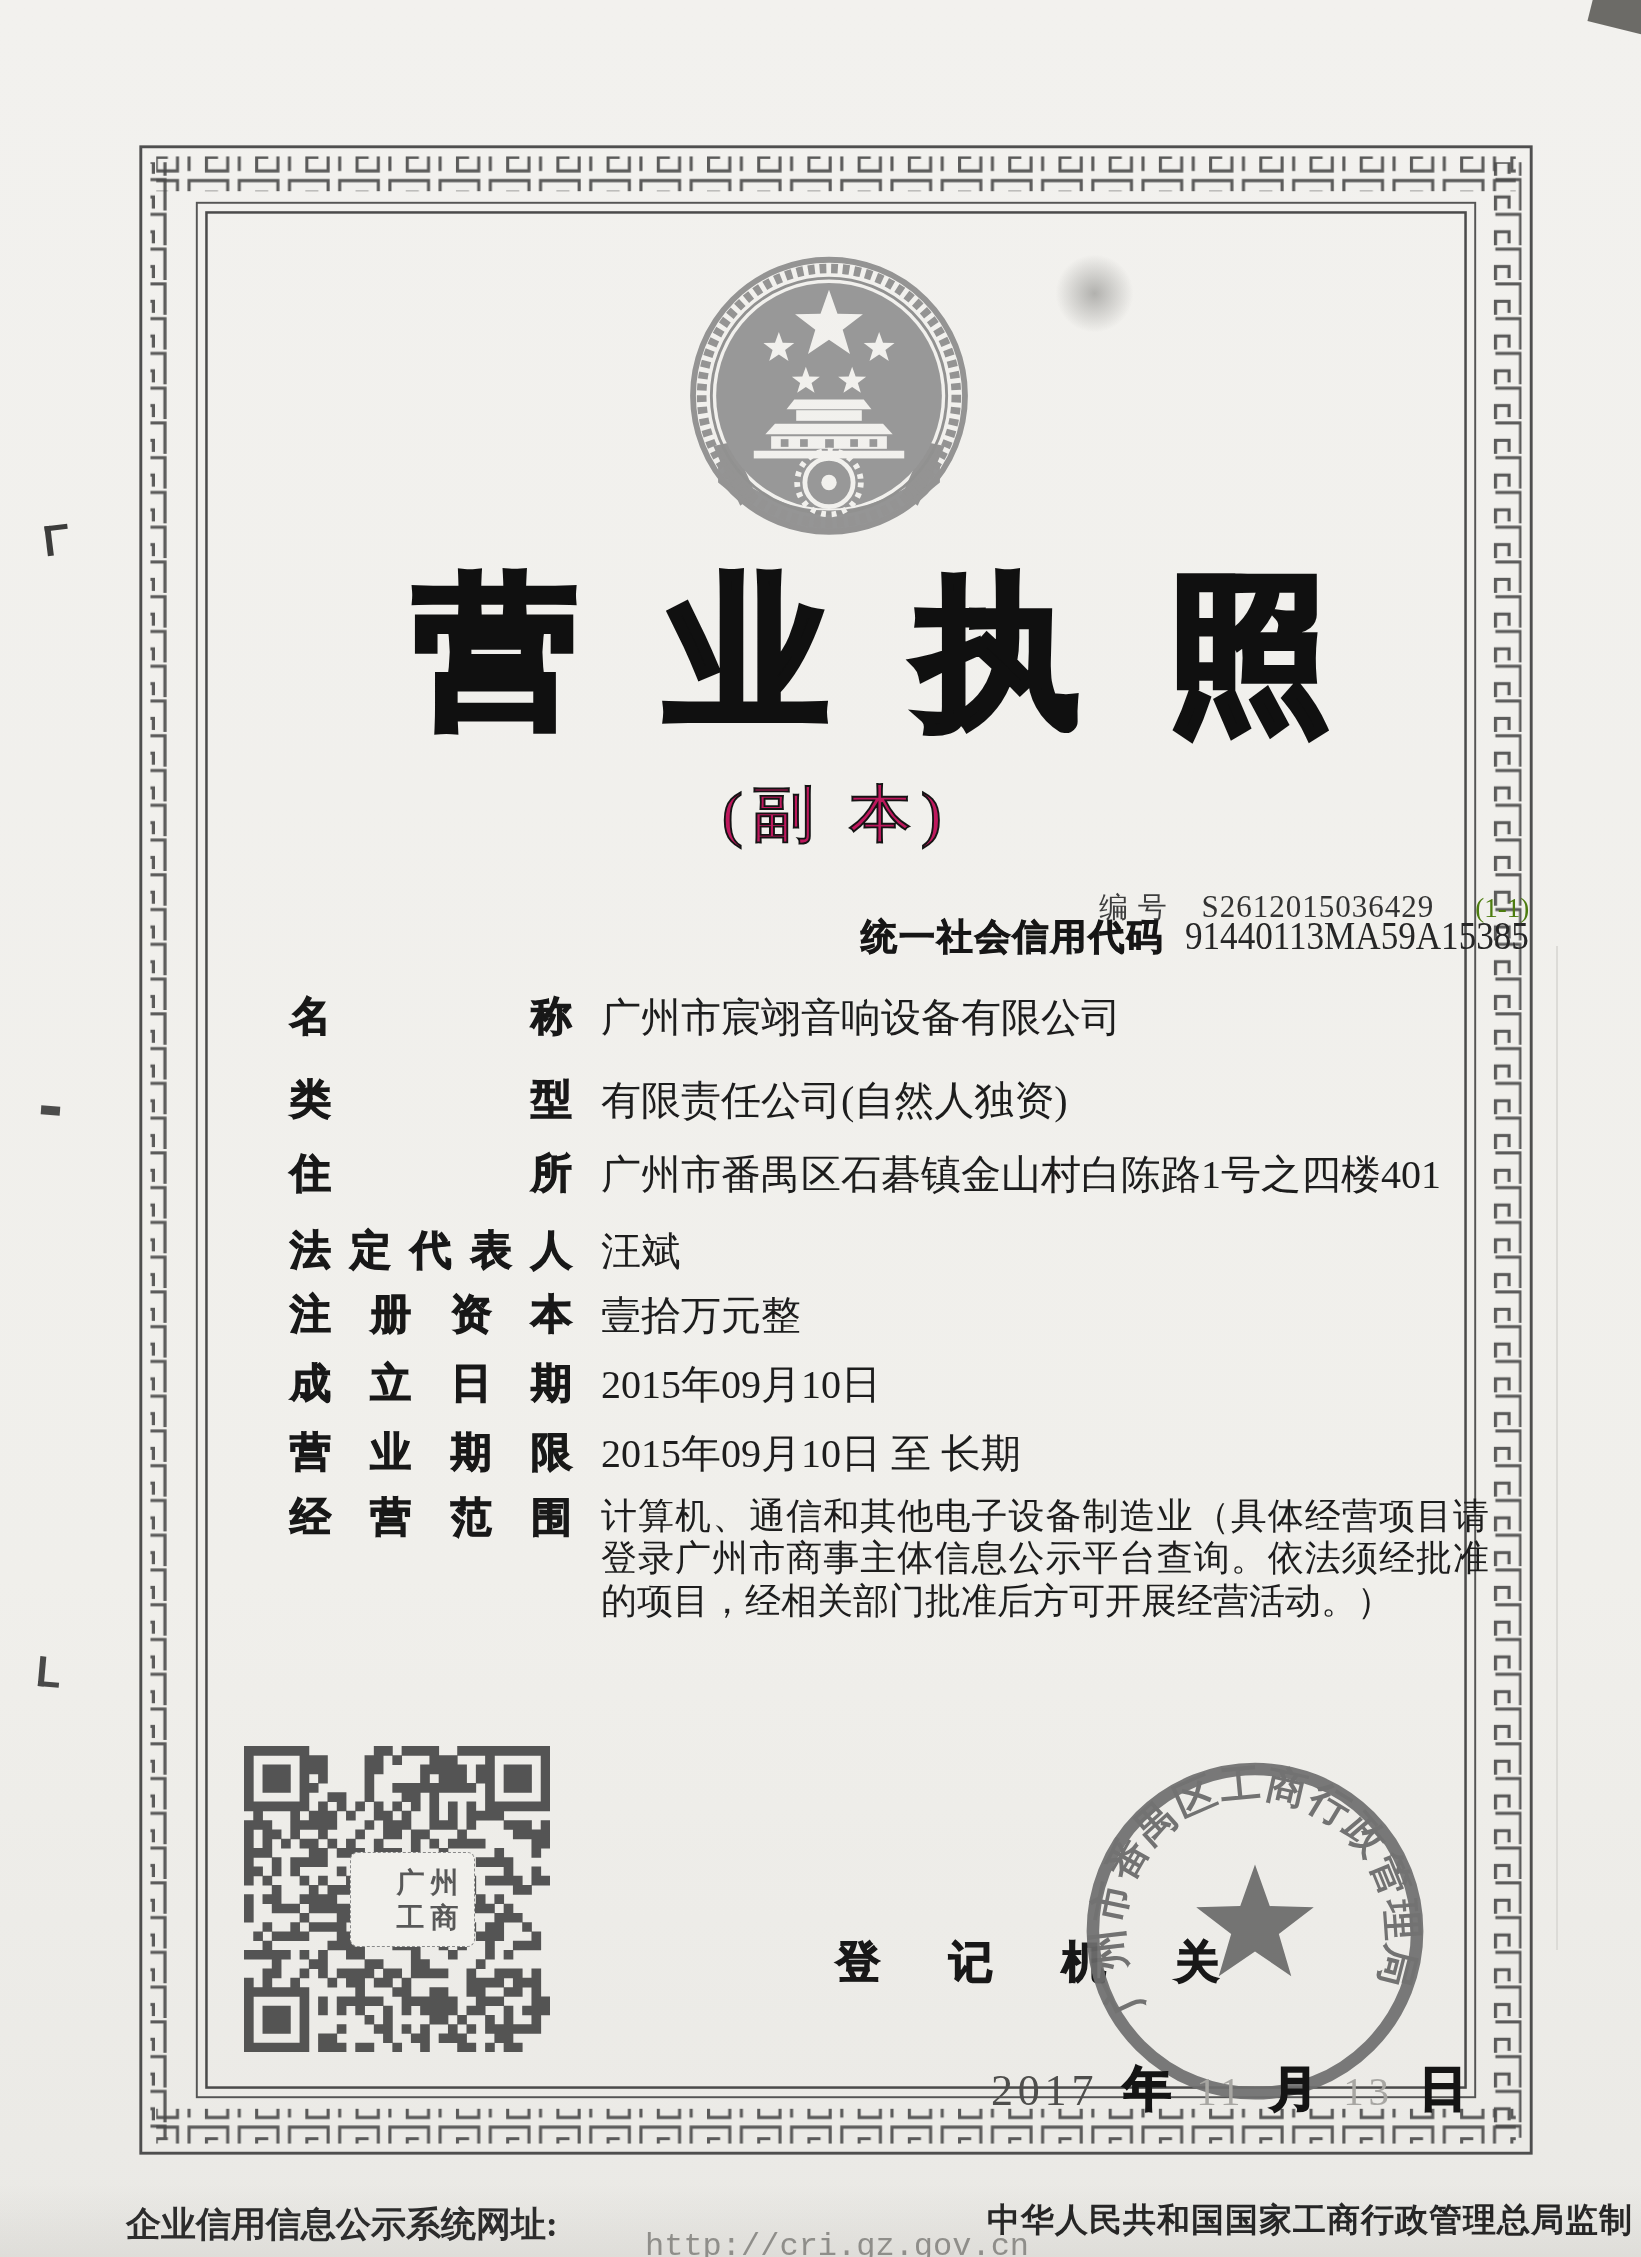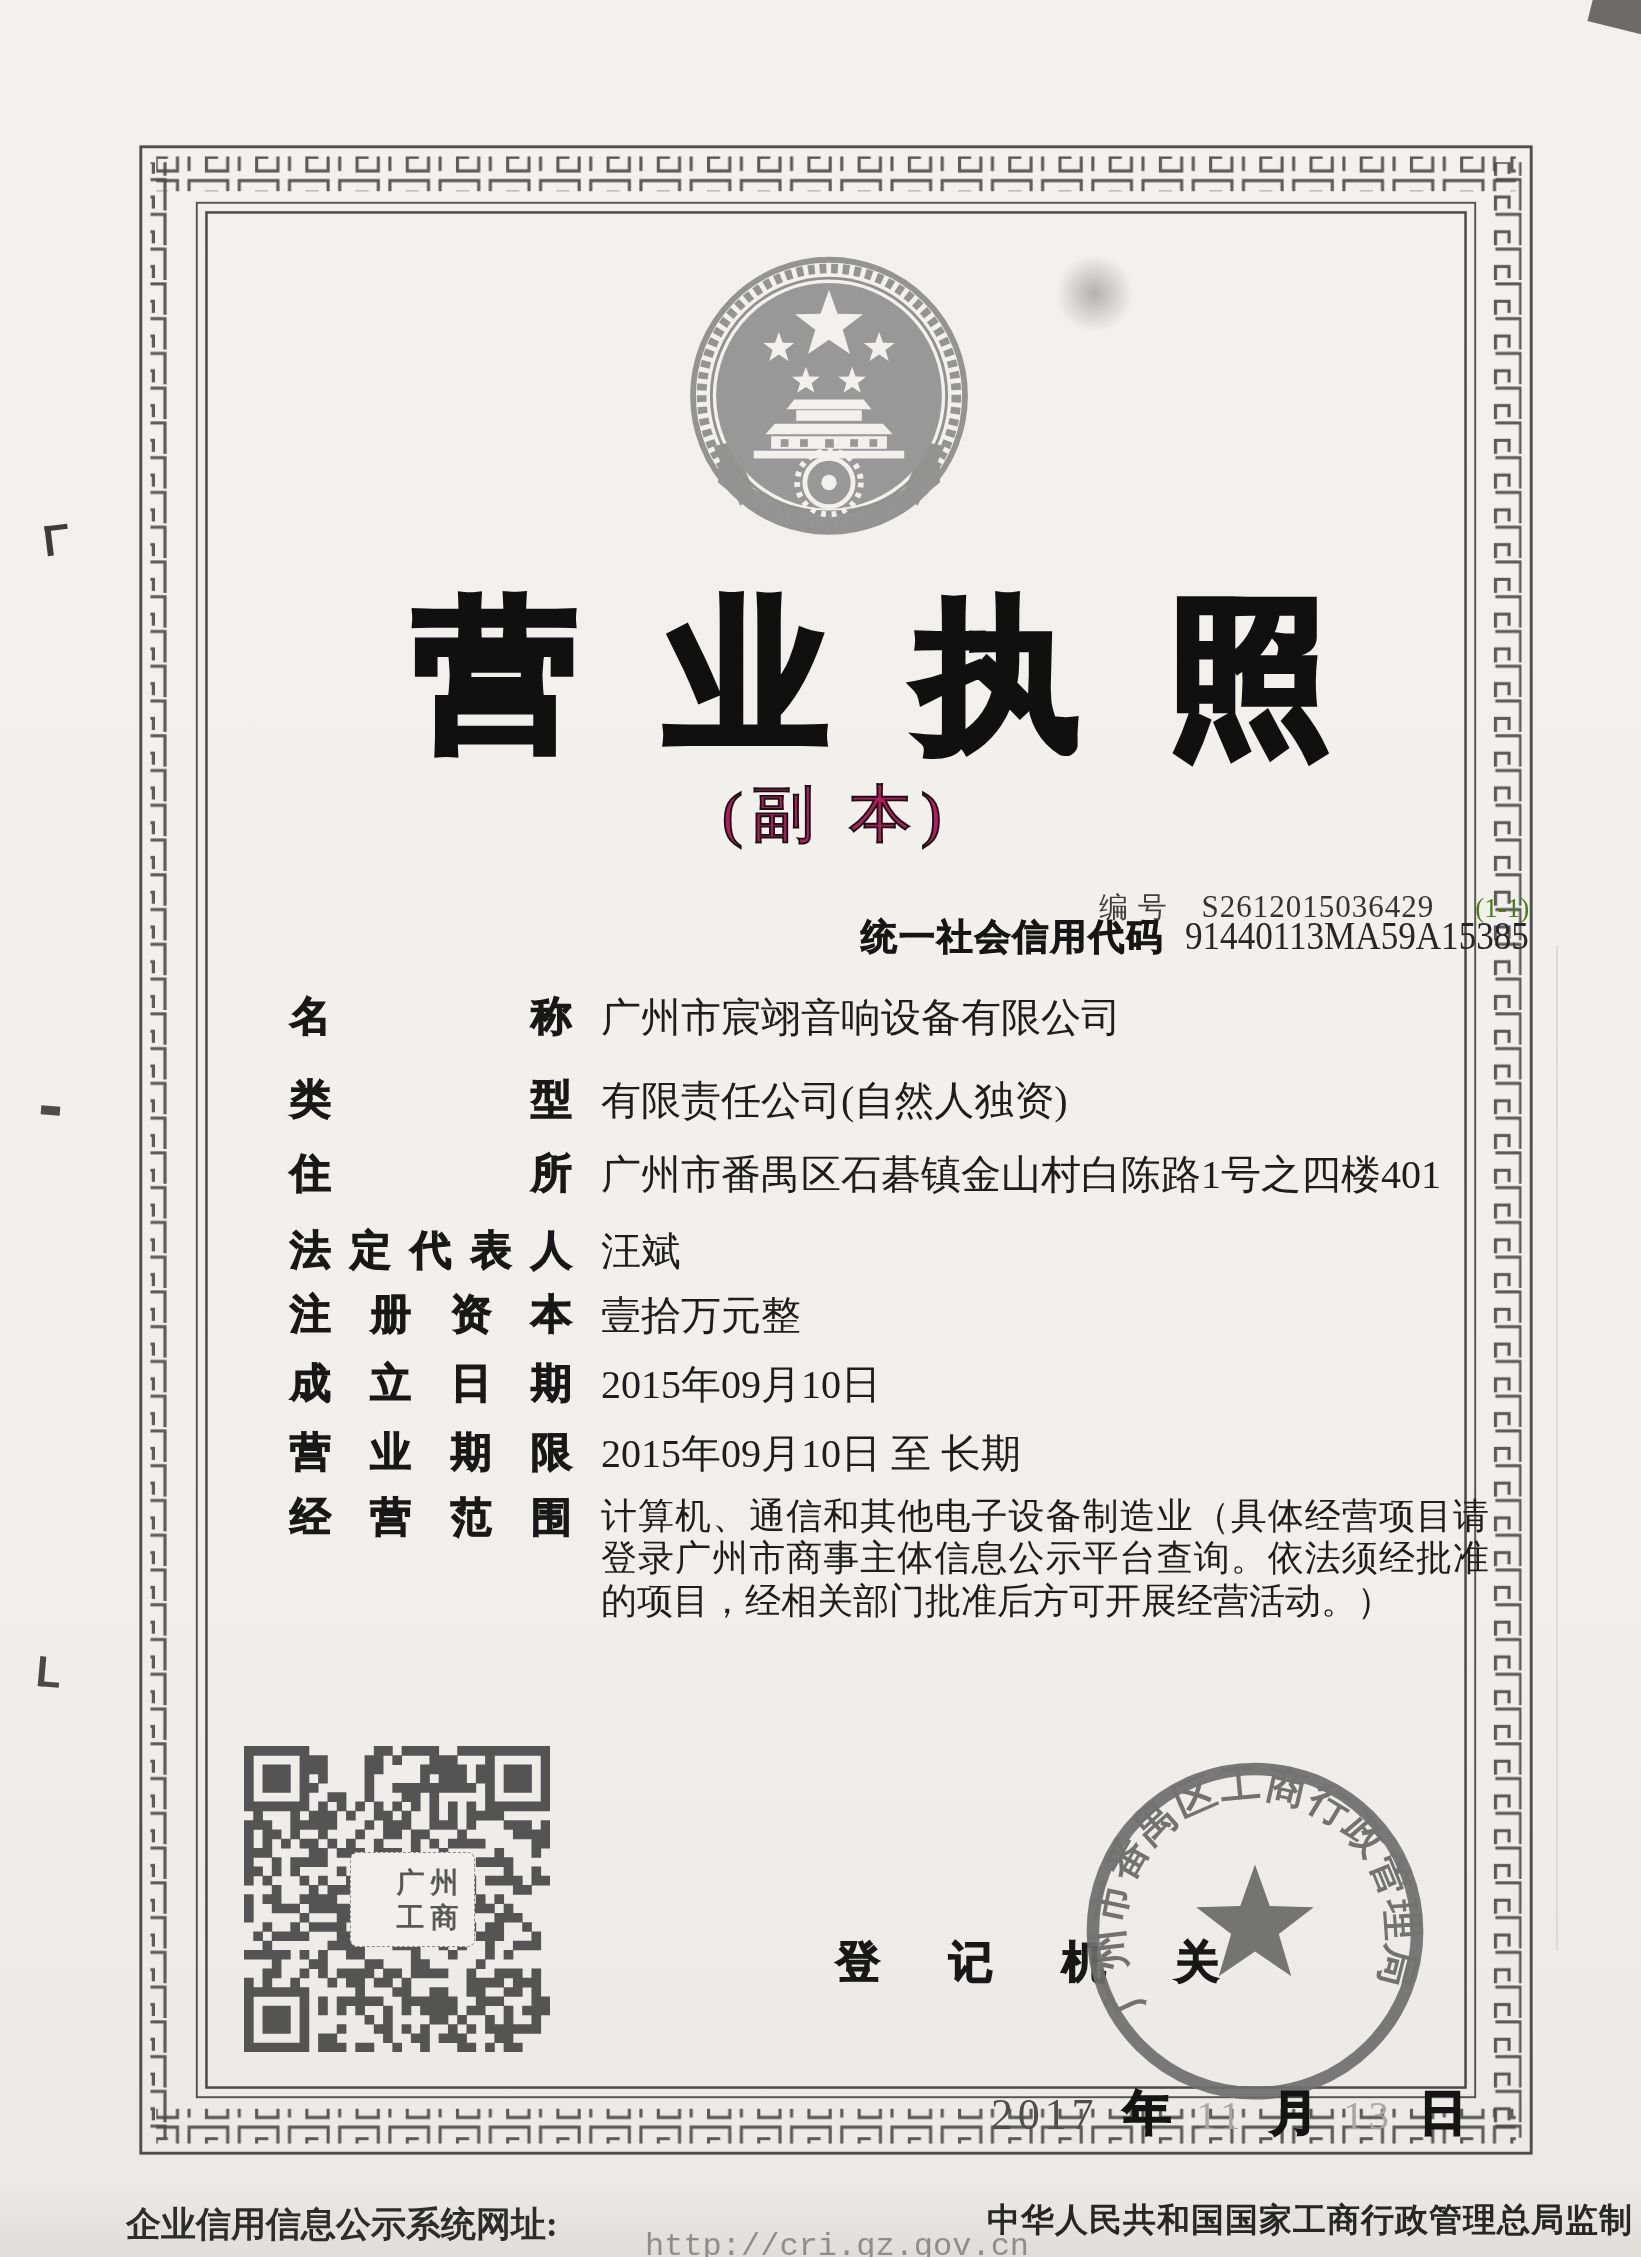--- a/index.html
+++ b/index.html
@@ -11,22 +11,22 @@
   .abs{position:absolute;}
 
   
   #frame{left:135px;top:141px;width:1402px;height:2018px;z-index:1;}
 
   
   #emblem{left:684px;top:253px;width:290px;height:299px;z-index:2;}
 
   
   .doc-title{
-    left:415px;top:588px;font-size:162px;line-height:1.1;letter-spacing:89px;
-    font-family:Liberation Serif, serif;font-weight:900;color:#101010;
+    left:415px;top:576px;font-size:162px;line-height:1.1;letter-spacing:89px;
+    font-family:Liberation Mono, monospace;font-weight:900;color:#101010;
     -webkit-text-stroke:6.8px #101010;white-space:nowrap;z-index:2;
   }
   .doc-subtitle{
     left:722px;top:772px;font-size:62px;font-weight:400;color:#be185d;
     -webkit-text-stroke:1.9px #141414;letter-spacing:9.7px;z-index:2;white-space:nowrap;
   }
   .serial-row{
     left:1099px;top:852px;z-index:2;display:flex;align-items:baseline;white-space:nowrap;
     color:#3d3d3d;
   }
@@ -57,21 +57,21 @@
     align-items:center;justify-content:center;padding-left:30px;
   }
   #qr-center div{font-size:28px;color:#585858;letter-spacing:5.8px;font-weight:700;line-height:1.25;text-indent:5.8px;}
 
   
   .authority-label{
     left:836px;top:1933px;font-size:44px;font-weight:700;color:#181818;
     -webkit-text-stroke:1.4px #181818;letter-spacing:29px;white-space:nowrap;z-index:2;
   }
   #stamp{left:1062px;top:1743px;width:386px;height:386px;z-index:3;opacity:.92;}
-  .date-row{left:991px;top:2057px;z-index:4;display:flex;align-items:baseline;white-space:nowrap;margin-top:24px;}
+  .date-row{left:991px;top:2057px;z-index:4;display:flex;align-items:baseline;white-space:nowrap;}
   .date-row .dnum{font-size:44px;color:#4e4e4c;letter-spacing:4.8px;}
   .date-row .dnum.faint{color:#a7a6a2;font-size:41px;}
   .date-row .dunit{font-size:48px;font-weight:900;color:#141414;-webkit-text-stroke:1.9px #141414;}
   .date-row>span{margin-right:25px;}
 
   
   .footer-left{left:126px;top:2201px;font-size:35px;font-weight:600;color:#2c2c2c;z-index:2;white-space:nowrap;}
   .footer-url{left:645px;top:2228px;font-size:32px;color:#8f8e8a;font-family:"Liberation Mono",monospace;z-index:2;white-space:nowrap;}
   .footer-right{left:987px;top:2198px;font-size:33px;font-weight:600;color:#262626;letter-spacing:1px;z-index:2;white-space:nowrap;}
 

